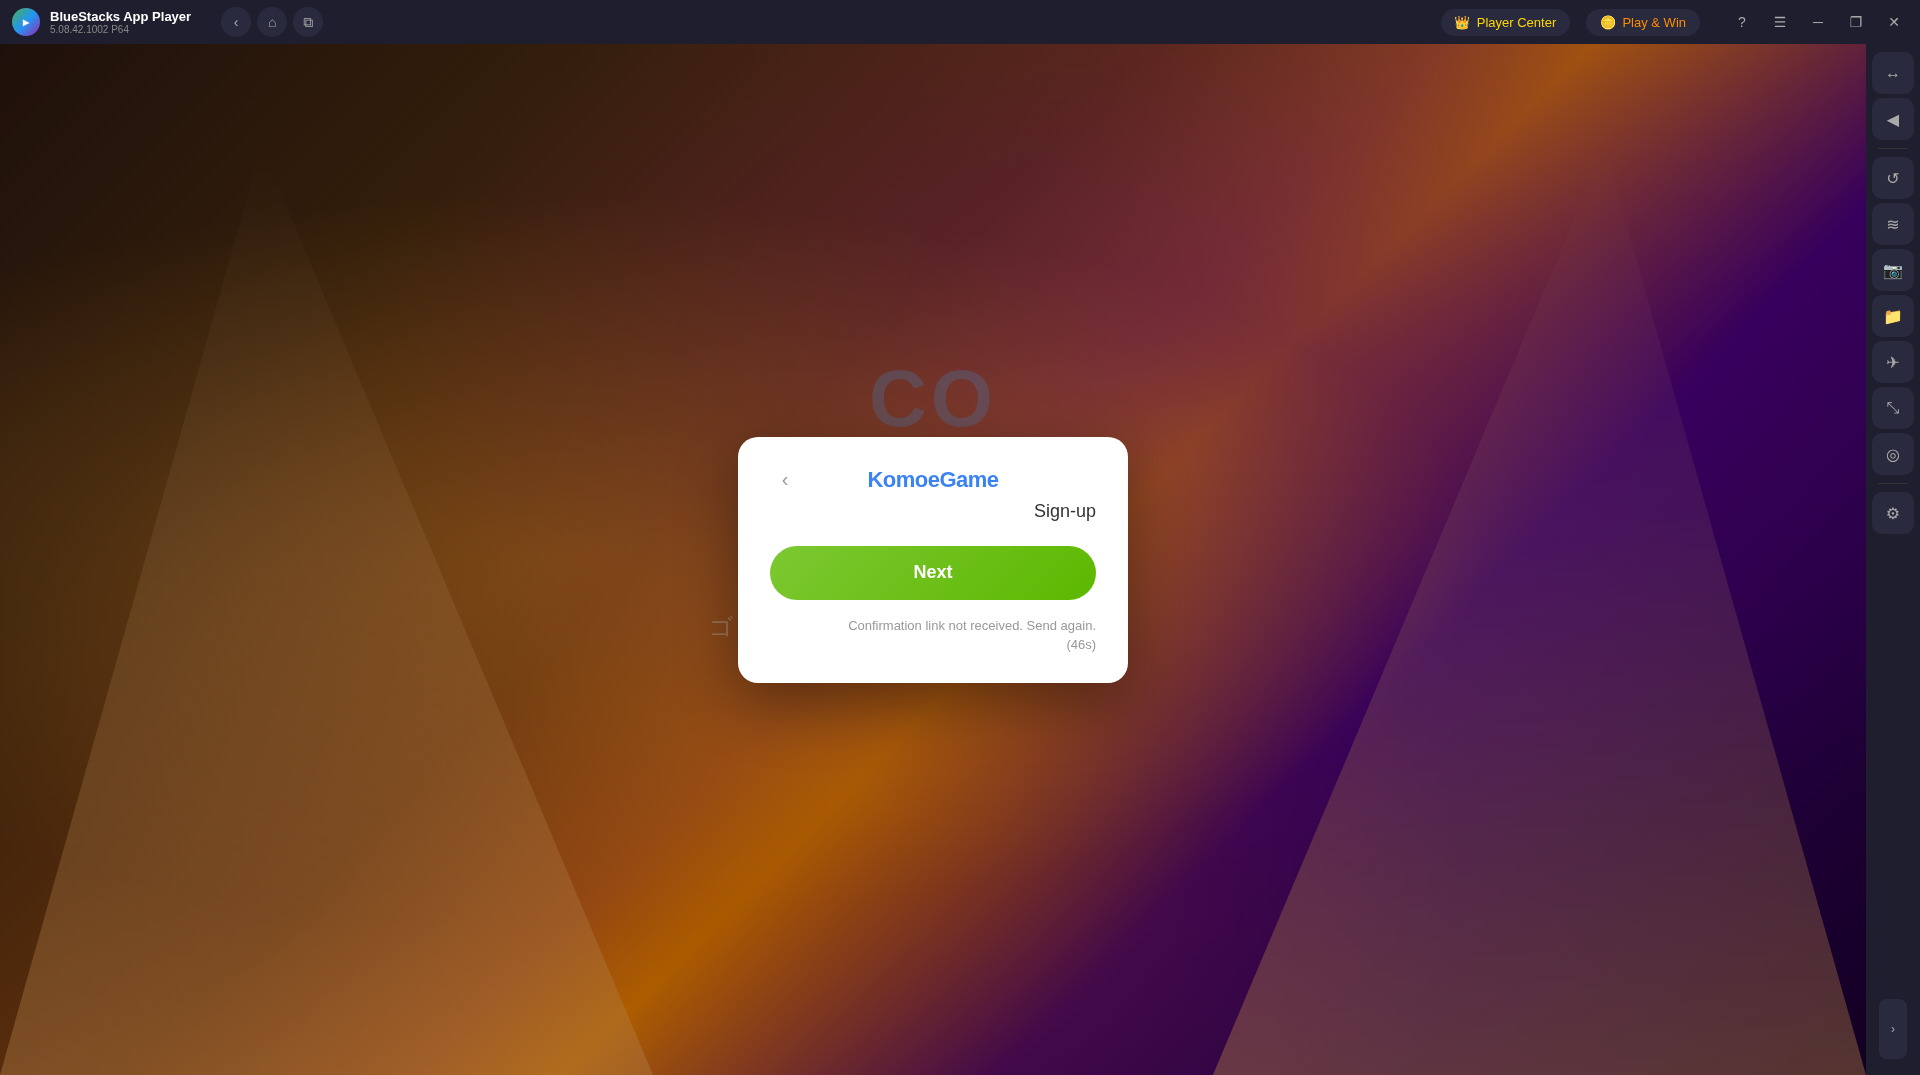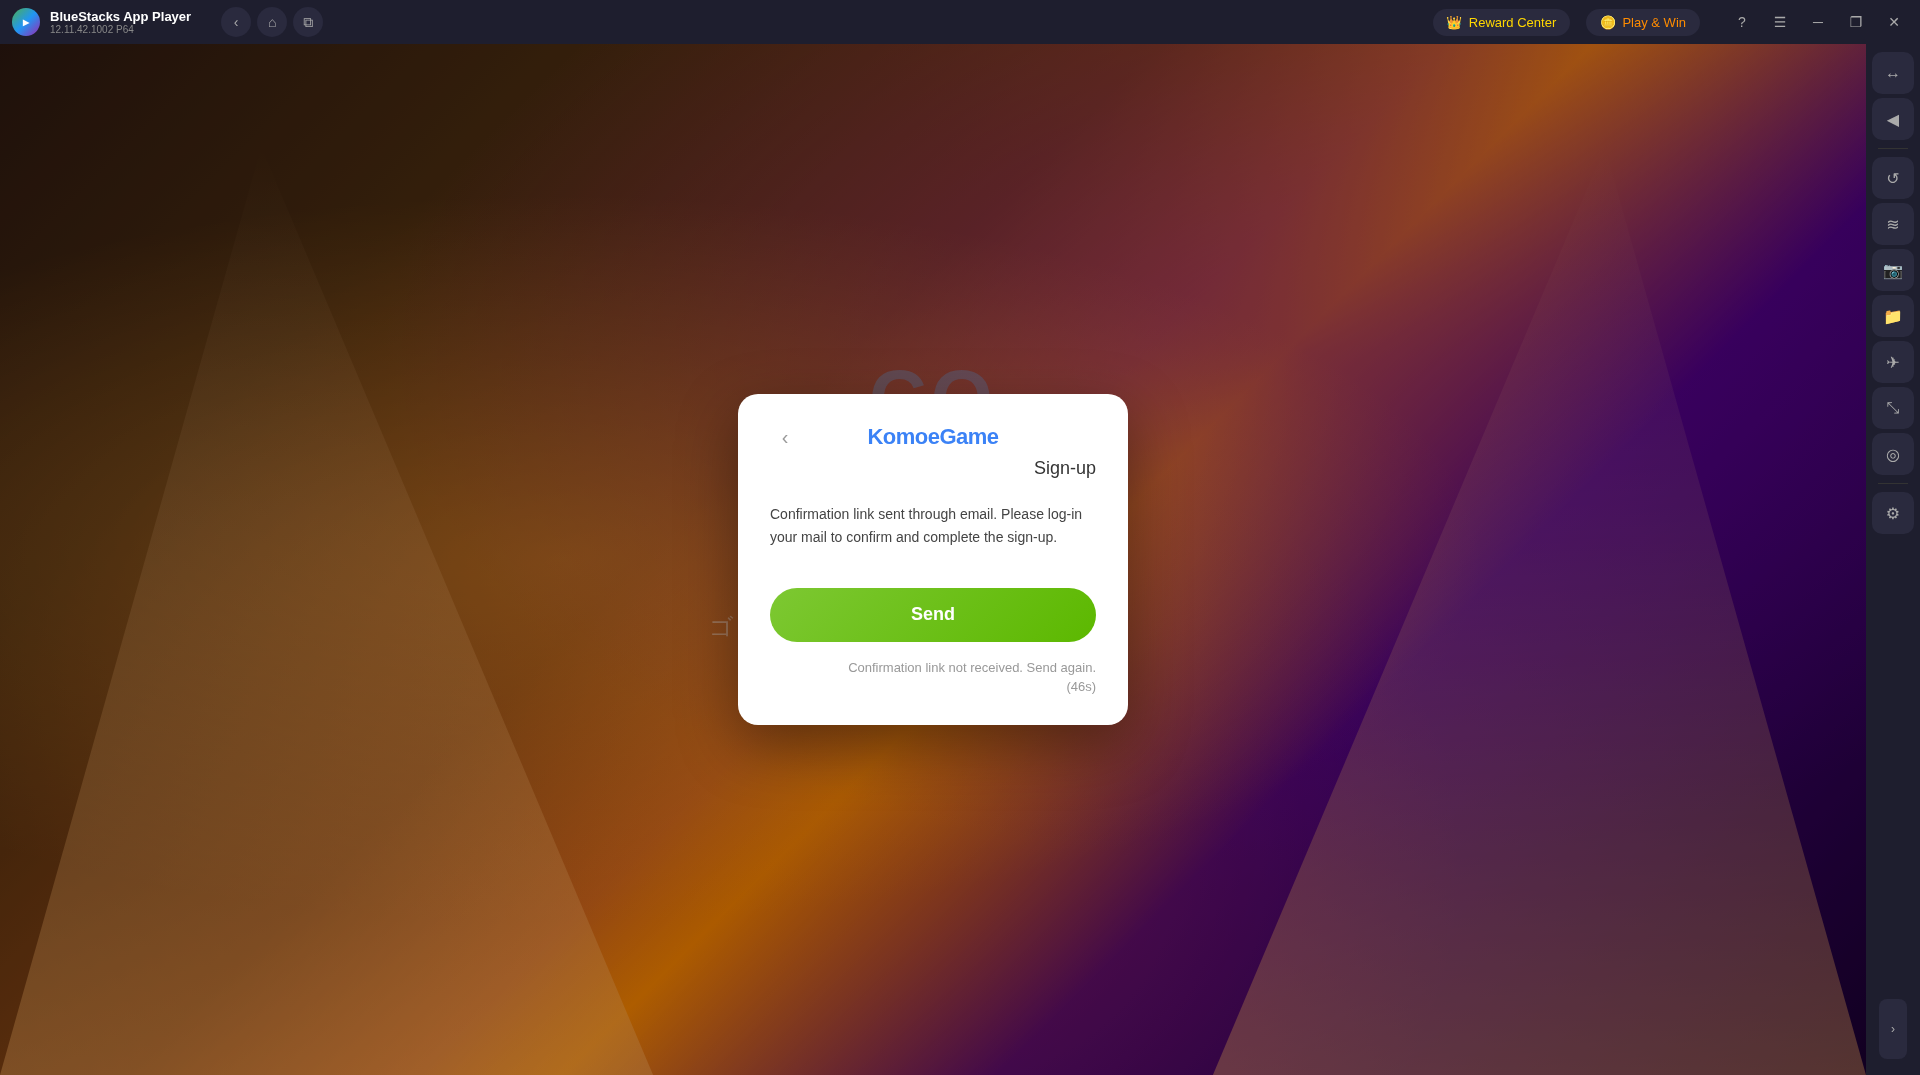--- a/index.html
+++ b/index.html
@@ -315,33 +315,33 @@
 </head>
 <body>
 
 <div class="titlebar">
   <div class="titlebar-left">
     <div class="bluestacks-logo">
       <span style="font-size:8px; font-weight:bold; color:white;">▶</span>
     </div>
     <div class="titlebar-app-info">
       <span class="titlebar-app-name">BlueStacks App Player</span>
-      <span class="titlebar-version">12.11.42.1002  P64</span>
+      <span class="titlebar-version">5.08.42.1002  P64</span>
     </div>
     <div class="titlebar-nav">
       <button class="nav-btn">‹</button>
       <button class="nav-btn">⌂</button>
       <button class="nav-btn">⧉</button>
     </div>
   </div>
   <div class="titlebar-center"></div>
   <div class="titlebar-right">
     <button class="reward-btn">
       <span>👑</span>
-      <span>Reward Center</span>
+      <span>Player Center</span>
     </button>
     <button class="play-win-btn">
       <span>🪙</span>
       <span>Play &amp; Win</span>
     </button>
     <div class="titlebar-controls">
       <button class="ctrl-btn">?</button>
       <button class="ctrl-btn">☰</button>
       <button class="ctrl-btn minimize">─</button>
       <button class="ctrl-btn maximize">❐</button>
@@ -359,22 +359,21 @@
     <div class="game-text">CO</div>
     <div class="game-sub">ゴ  反</div>
 
     <div class="dialog-overlay">
       <div class="dialog">
         <div class="dialog-header">
           <button class="dialog-back">‹</button>
           <span class="dialog-brand">KomoeGame</span>
         </div>
         <div class="dialog-title">Sign-up</div>
-        <div class="dialog-message">Confirmation link sent through email. Please log-in your mail to confirm and complete the sign-up.</div>
-        <button class="next-btn">Send</button>
+        <button class="next-btn">Next</button>
         <div class="resend-text">
           <div>Confirmation link not received. Send again.</div>
           <div>(46s)</div>
         </div>
       </div>
     </div>
   </div>
 
   <div class="right-sidebar">
     <button class="sidebar-icon-btn" title="Expand">↔</button>

